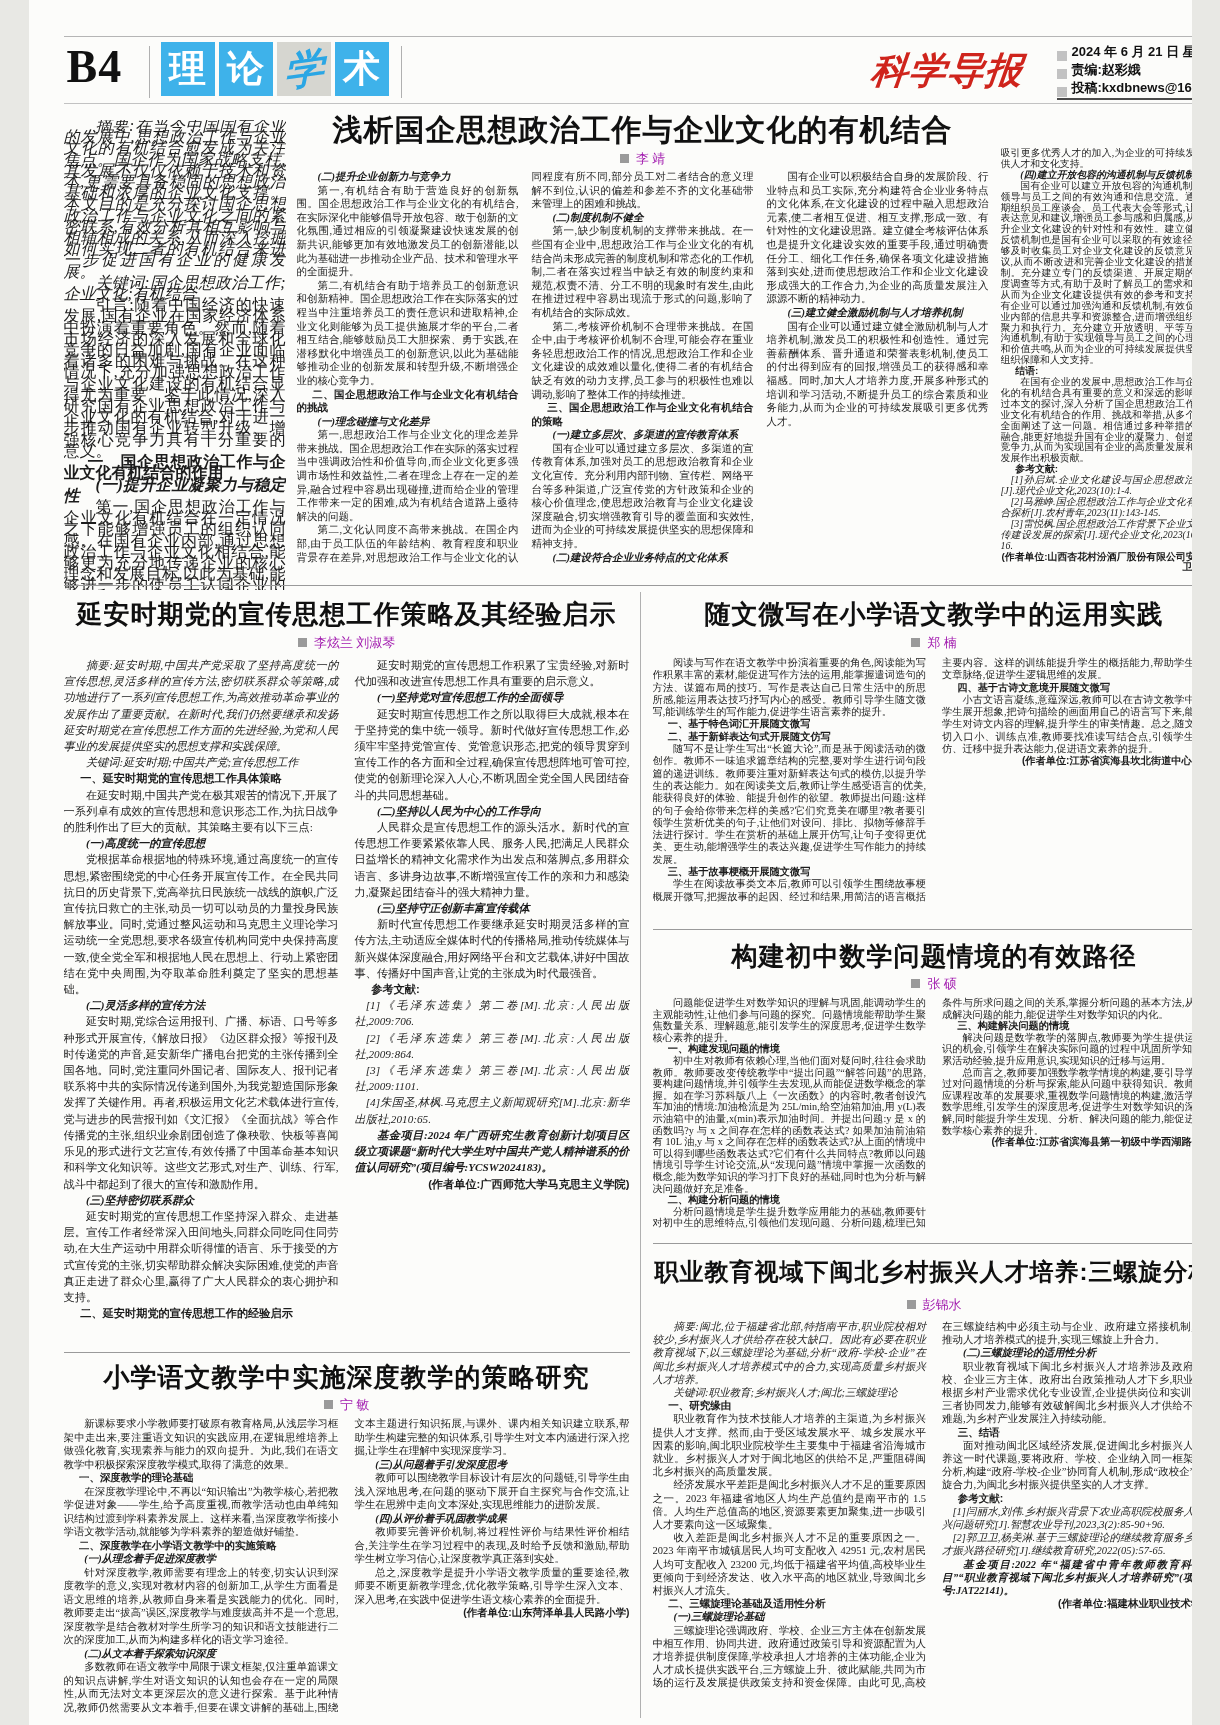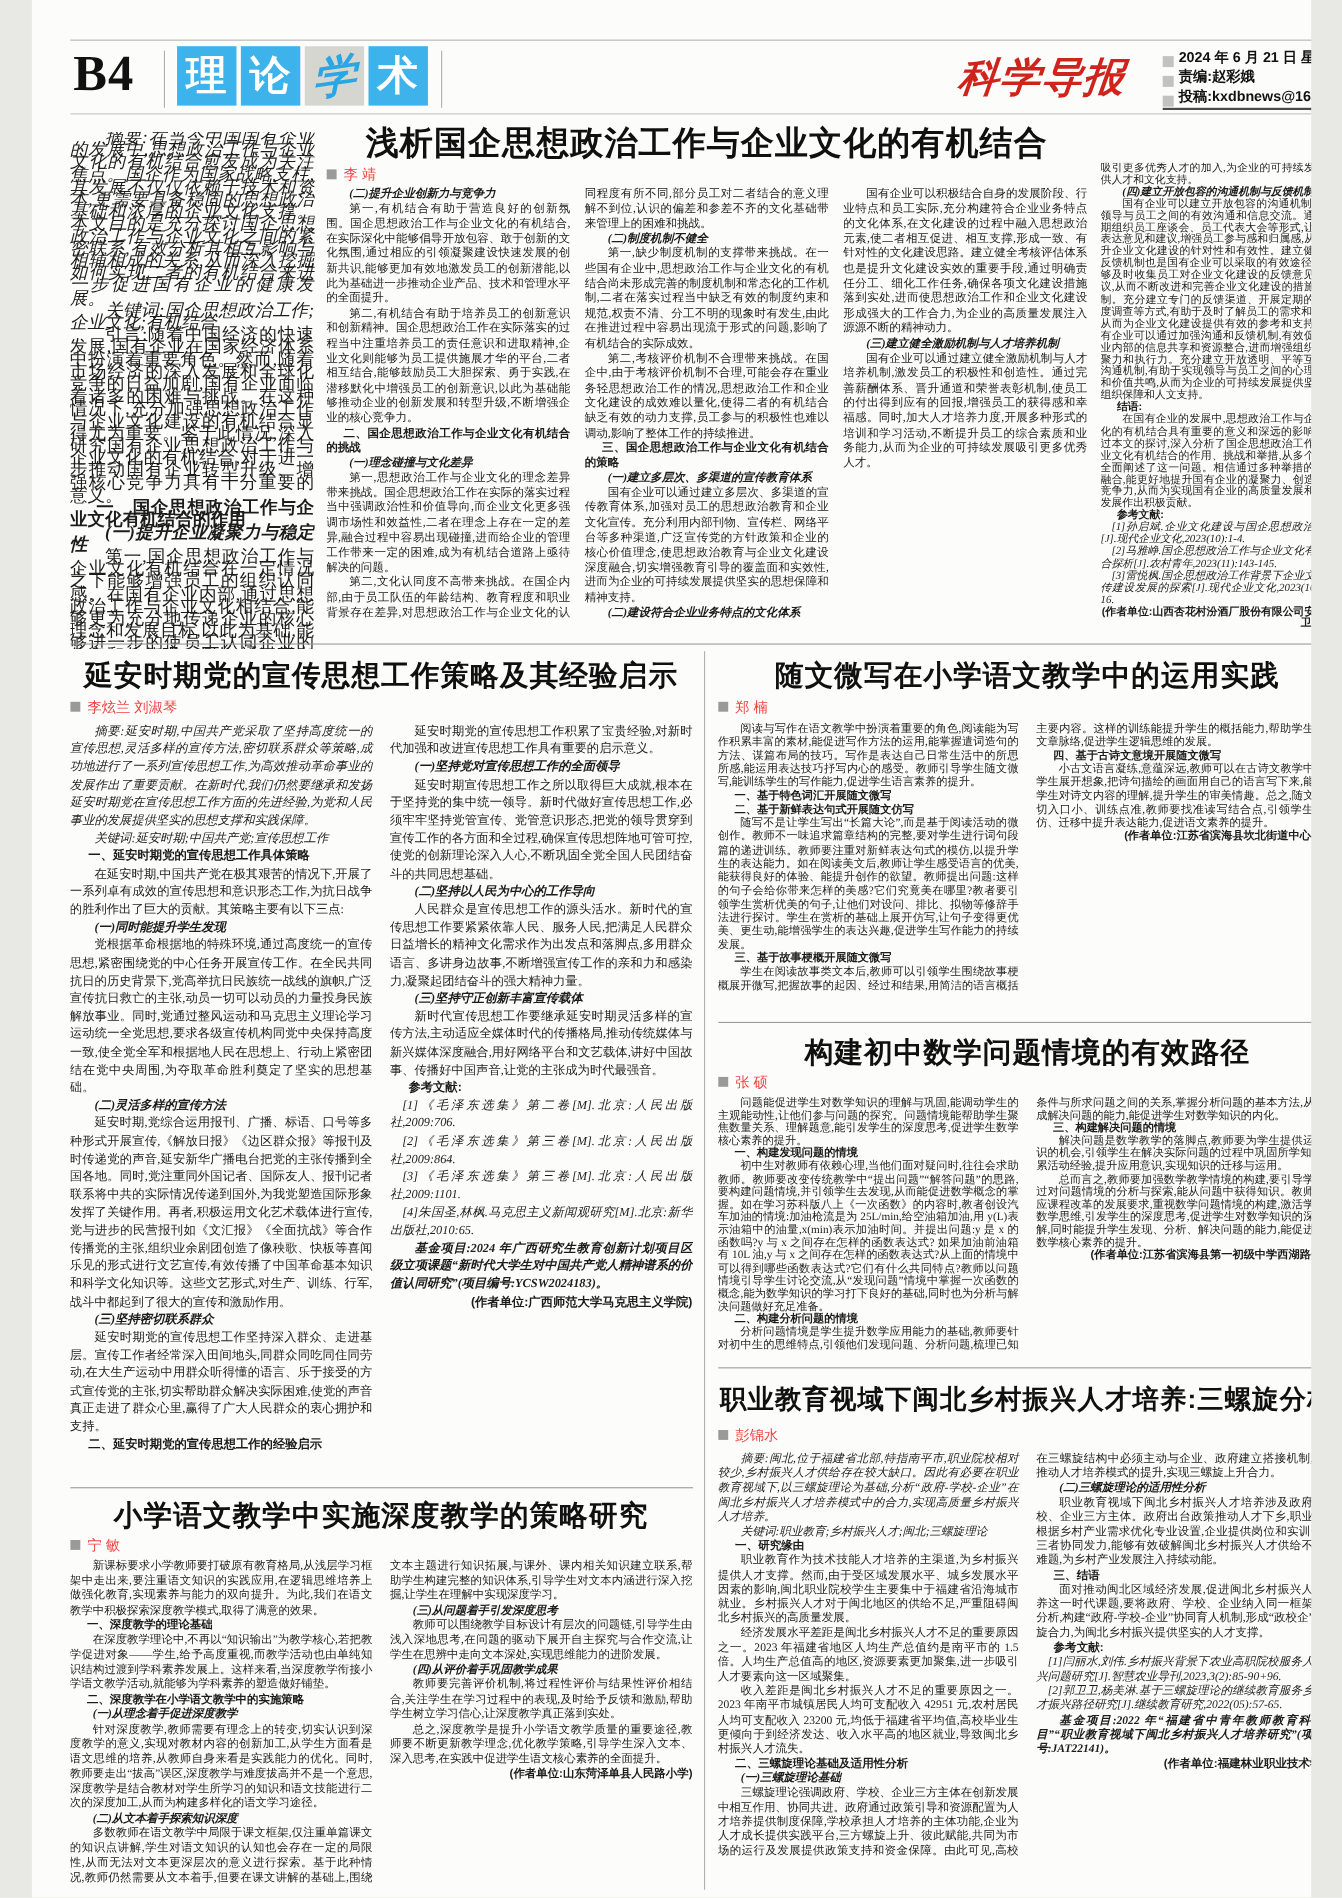--- a/index.html
+++ b/index.html
@@ -23,22 +23,22 @@
   .pubinfo{position:absolute;left:1028px;top:43px;font-family:"Liberation Sans",sans-serif;
            font-size:13px;font-weight:bold;color:#111;}
   .pubrow{display:flex;align-items:flex-end;height:18px;white-space:nowrap;}
   .sq{display:inline-block;width:10px;height:10px;background:#c2c2c2;margin-right:5px;flex:0 0 auto;}
   .publine{position:absolute;left:1028px;top:98px;width:159px;height:2px;background:#4a4a4a;}
 
   
   .atitle{position:absolute;text-align:center;font-family:"Liberation Sans",sans-serif;
           font-weight:bold;color:#101010;letter-spacing:1px;white-space:nowrap;}
   .t1{font-size:30px;} .t2{font-size:26px;} .t6{font-size:24px;}
-  .byline{position:absolute;text-align:left;font-family:Liberation Sans, sans-serif;
-          font-size:13px;color:#ef4444;}
+  .byline{position:absolute;text-align:center;font-family:Liberation Serif, serif;
+          font-size:13px;color:#a21caf;}
   .bysq{display:inline-block;width:9px;height:9px;background:#9a9a9a;margin-right:7px;}
 
   
   .cols{position:absolute;overflow:hidden;column-fill:auto;text-align:justify;}
   .cols p{margin:0;padding:0;}
   .t-body{text-indent:2em;}
   .t-cont{text-indent:0;}
   .t-abs,.t-kw{font-family:"Liberation Serif",serif;font-style:italic;text-indent:2em;}
   .t-h1{font-family:"Liberation Sans",sans-serif;font-weight:bold;text-indent:1.5em;}
   .t-h2{font-family:"Liberation Serif",serif;font-style:italic;font-weight:bold;text-indent:2em;}
@@ -156,21 +156,21 @@
 
   <div class="vrule" style="left:611px;top:592px;height:1126px;"></div>
 
   <div class="atitle t2" id="a2-title">延安时期党的宣传思想工作策略及其经验启示</div>
   <div class="byline" id="a2-byline"><span class="bysq"></span><span>李炫兰  刘淑琴</span></div>
   <div class="cols" id="a2-cols">
       <p class="t-abs">摘要:延安时期,中国共产党采取了坚持高度统一的宣传思想,灵活多样的宣传方法,密切联系群众等策略,成功地进行了一系列宣传思想工作,为高效推动革命事业的发展作出了重要贡献。在新时代,我们仍然要继承和发扬延安时期党在宣传思想工作方面的先进经验,为党和人民事业的发展提供坚实的思想支撑和实践保障。</p>
       <p class="t-kw">关键词:延安时期;中国共产党;宣传思想工作</p>
       <p class="t-h1">一、延安时期党的宣传思想工作具体策略</p>
       <p class="t-body">在延安时期,中国共产党在极其艰苦的情况下,开展了一系列卓有成效的宣传思想和意识形态工作,为抗日战争的胜利作出了巨大的贡献。其策略主要有以下三点:</p>
-      <p class="t-h2">(一)同时能提升学生发现</p>
+      <p class="t-h2">(一)高度统一的宣传思想</p>
       <p class="t-body">党根据革命根据地的特殊环境,通过高度统一的宣传思想,紧密围绕党的中心任务开展宣传工作。在全民共同抗日的历史背景下,党高举抗日民族统一战线的旗帜,广泛宣传抗日救亡的主张,动员一切可以动员的力量投身民族解放事业。同时,党通过整风运动和马克思主义理论学习运动统一全党思想,要求各级宣传机构同党中央保持高度一致,使全党全军和根据地人民在思想上、行动上紧密团结在党中央周围,为夺取革命胜利奠定了坚实的思想基础。</p>
       <p class="t-h2">(二)灵活多样的宣传方法</p>
       <p class="t-body">延安时期,党综合运用报刊、广播、标语、口号等多种形式开展宣传,《解放日报》《边区群众报》等报刊及时传递党的声音,延安新华广播电台把党的主张传播到全国各地。同时,党注重同外国记者、国际友人、报刊记者联系将中共的实际情况传递到国外,为我党塑造国际形象发挥了关键作用。再者,积极运用文化艺术载体进行宣传,党与进步的民营报刊如《文汇报》《全面抗战》等合作传播党的主张,组织业余剧团创造了像秧歌、快板等喜闻乐见的形式进行文艺宣传,有效传播了中国革命基本知识和科学文化知识等。这些文艺形式,对生产、训练、行军,战斗中都起到了很大的宣传和激励作用。</p>
       <p class="t-h2">(三)坚持密切联系群众</p>
       <p class="t-body">延安时期党的宣传思想工作坚持深入群众、走进基层。宣传工作者经常深入田间地头,同群众同吃同住同劳动,在大生产运动中用群众听得懂的语言、乐于接受的方式宣传党的主张,切实帮助群众解决实际困难,使党的声音真正走进了群众心里,赢得了广大人民群众的衷心拥护和支持。</p>
       <p class="t-h1">二、延安时期党的宣传思想工作的经验启示</p>
       <p class="t-body">延安时期党的宣传思想工作积累了宝贵经验,对新时代加强和改进宣传思想工作具有重要的启示意义。</p>
       <p class="t-h2">(一)坚持党对宣传思想工作的全面领导</p>
       <p class="t-body">延安时期宣传思想工作之所以取得巨大成就,根本在于坚持党的集中统一领导。新时代做好宣传思想工作,必须牢牢坚持党管宣传、党管意识形态,把党的领导贯穿到宣传工作的各方面和全过程,确保宣传思想阵地可管可控,使党的创新理论深入人心,不断巩固全党全国人民团结奋斗的共同思想基础。</p>
       <p class="t-h2">(二)坚持以人民为中心的工作导向</p>

